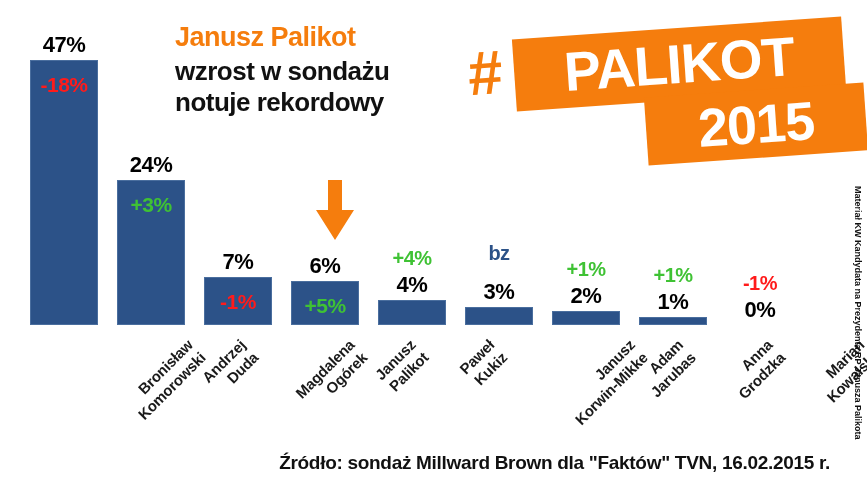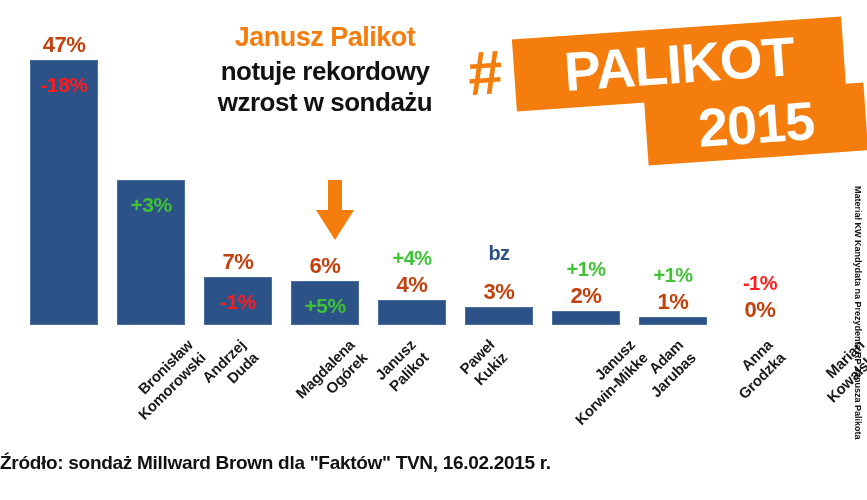--- a/index.html
+++ b/index.html
@@ -20,21 +20,21 @@
     background:#2c5288;
     border:1px solid #4a6e9e;
     box-sizing:border-box;
     position:relative;
   }
   .bar-value{
     position:absolute;
     left:0;width:100%;
     text-align:center;
     font-weight:bold;
-    color:#c2410c;
+    color:#000000;
     font-size:22px;
     letter-spacing:-0.5px;
   }
   .bar-delta-inside{
     position:absolute;left:0;width:100%;
     top:12px;text-align:center;
     font-size:21px;font-weight:bold;
     letter-spacing:-0.5px;
   }
   .bar-delta-above{
@@ -57,21 +57,20 @@
     font-size:15px;
     font-weight:bold;
     color:#1a1a1a;
     line-height:1.22;
     letter-spacing:-0.2px;
   }
 
   
   #headline{
     position:absolute;left:175px;top:22px;width:300px;
-    text-align:center;
     font-weight:bold;
     line-height:1.18;
     letter-spacing:-0.5px;
   }
   #headline .hl-name{
     display:block;color:#f57d0d;font-size:27px;margin-bottom:2px;
   }
   #headline .hl-rest{
     display:block;color:#111111;font-size:26px;
   }
@@ -100,21 +99,21 @@
   #logo-hash{
     position:absolute;left:0px;top:24px;
     color:#f57d0d;font-size:62px;font-weight:bold;
     transform:rotate(-4deg);
     line-height:1;
   }
 
   
   #footer{
     position:absolute;left:0;top:452px;width:830px;
-    text-align:left;
+    text-align:right;
     font-size:19px;
     font-weight:bold;
     color:#111111;
     letter-spacing:-0.3px;
   }
 
   
   #vertical-credit{
     position:absolute;
     right:2px;top:186px;
@@ -141,20 +140,21 @@
       <div class="bar-group" style="left: 30px; width: 68px; bottom: 5px;">
         <div class="bar-rect" style="height: 265px;">
           <div class="bar-delta-inside delta-neg">-18%</div>
         </div>
         <div class="bar-value" style="bottom: 267px;">47%</div>
       </div>
       <div class="bar-group" style="left: 117px; width: 68px; bottom: 5px;">
         <div class="bar-rect" style="height: 145px;">
           <div class="bar-delta-inside delta-pos">+3%</div>
         </div>
+        <div class="bar-value" style="bottom: 147px;">24%</div>
       </div>
       <div class="bar-group" style="left: 204px; width: 68px; bottom: 5px;">
         <div class="bar-rect" style="height: 48px;">
           <div class="bar-delta-inside delta-neg">-1%</div>
         </div>
         <div class="bar-value" style="bottom: 50px;">7%</div>
       </div>
       <div class="bar-group" style="left: 291px; width: 68px; bottom: 5px;">
         <div class="bar-rect" style="height: 44px;">
           <div class="bar-delta-inside delta-pos">+5%</div>
@@ -221,22 +221,22 @@
         <div>Grodzka</div>
       </div>
       <div class="cand-name" style="left: 792px; top: 336px;">
         <div>Marian</div>
         <div>Kowalski</div>
       </div>
     </div>
 
   <div id="headline">
     <span class="hl-name">Janusz Palikot</span>
+    <span class="hl-rest">wzrost w sondażu</span>
     <span class="hl-rest">notuje rekordowy</span>
-    <span class="hl-rest">wzrost w sondażu</span>
   </div>
 
   <div id="arrow">
     <svg width="44" height="62" viewBox="0 0 44 62">
       <polygon points="15,0 29,0 29,30 41,30 22,60 3,30 15,30" fill="#f57d0d"></polygon>
     </svg>
   </div>
 
   <div id="logo">
     <div id="logo-hash">#</div>

